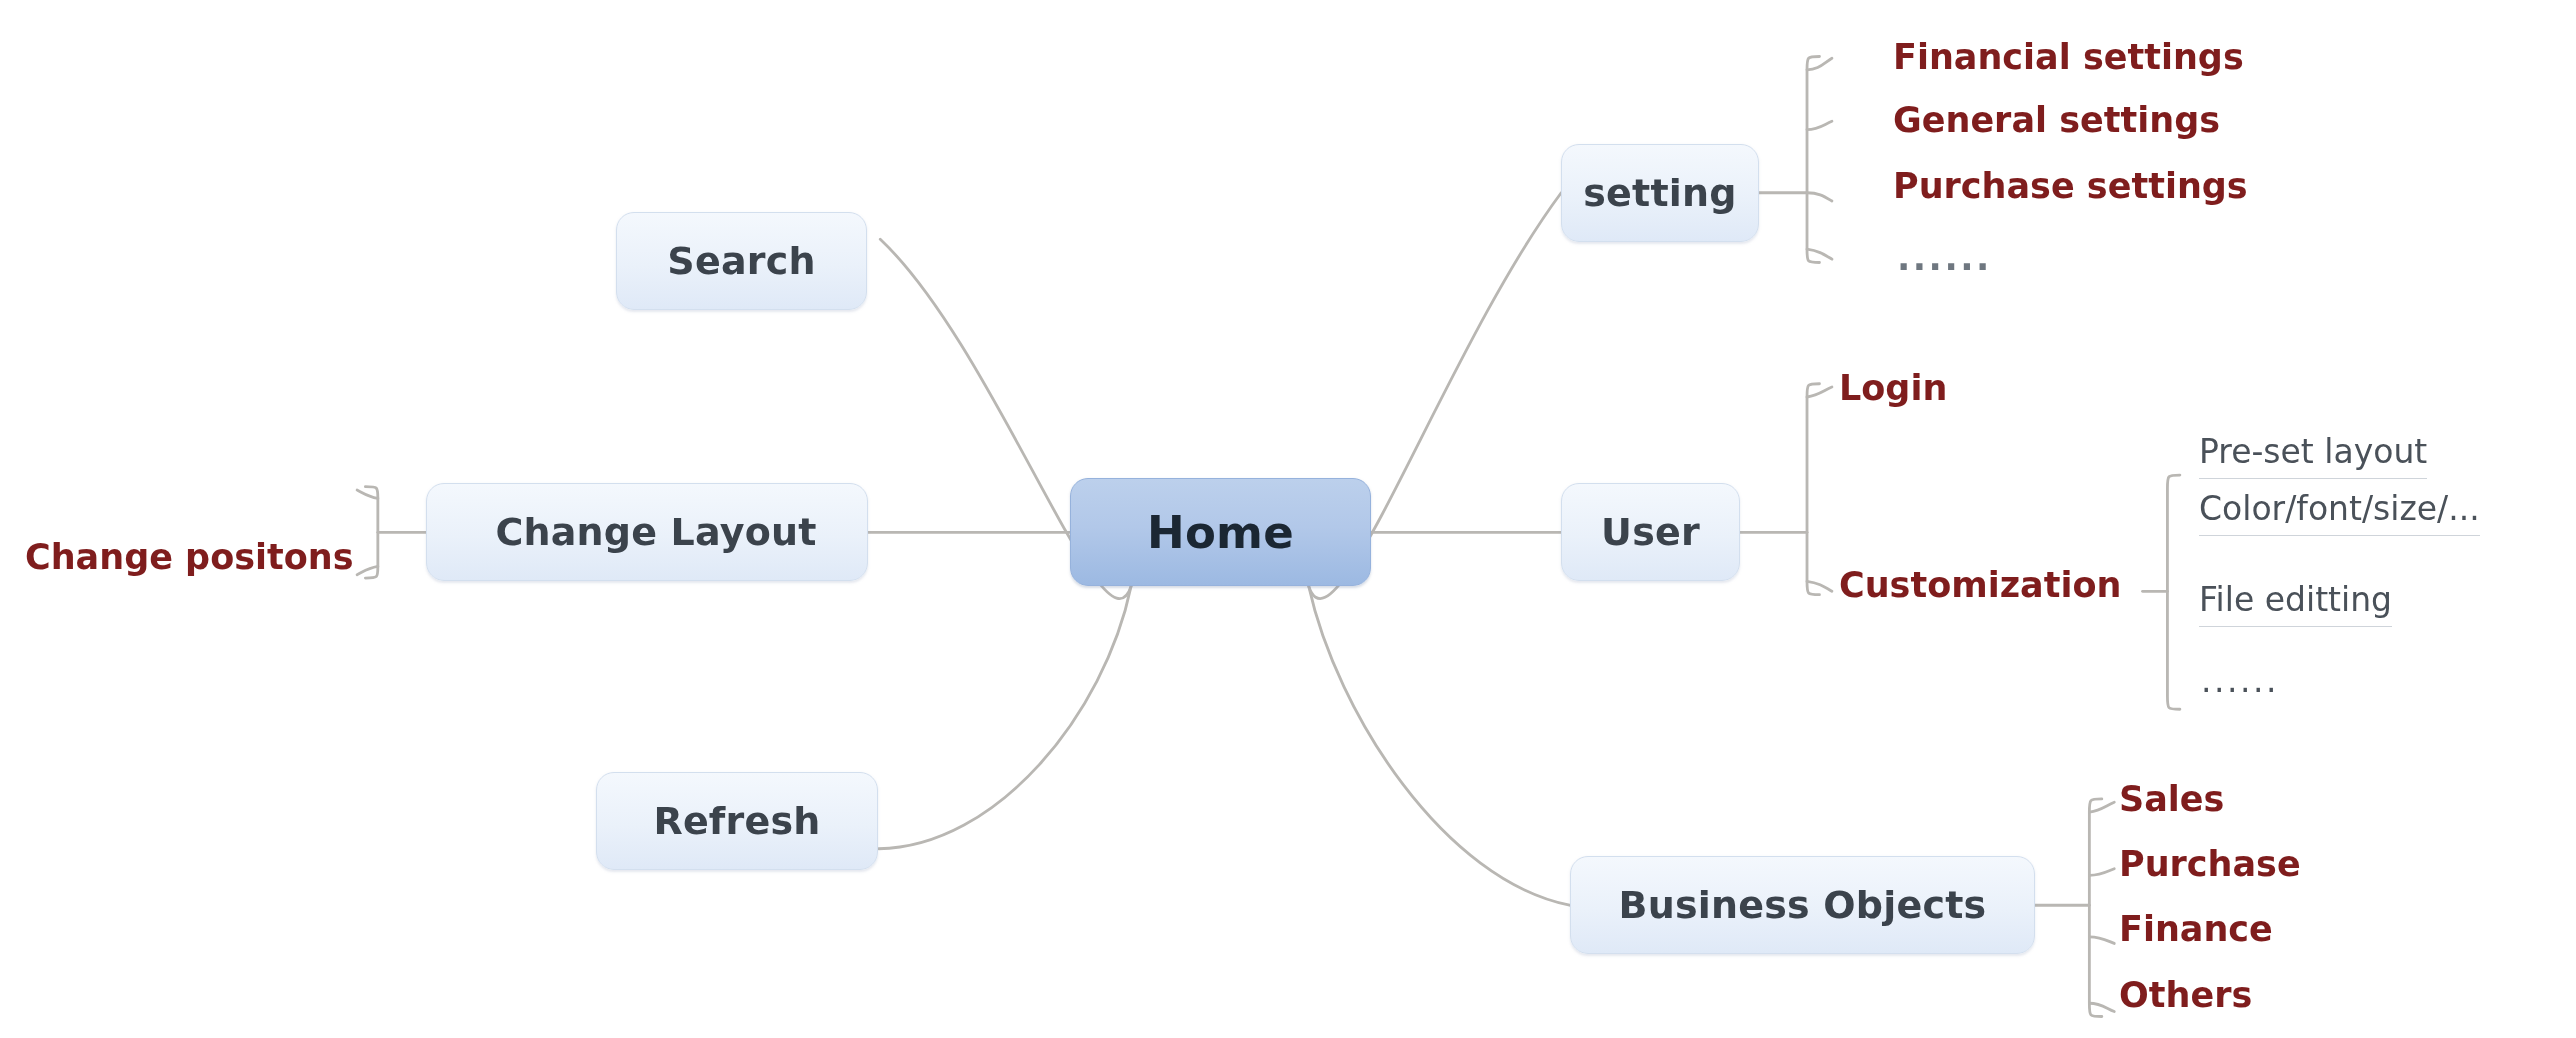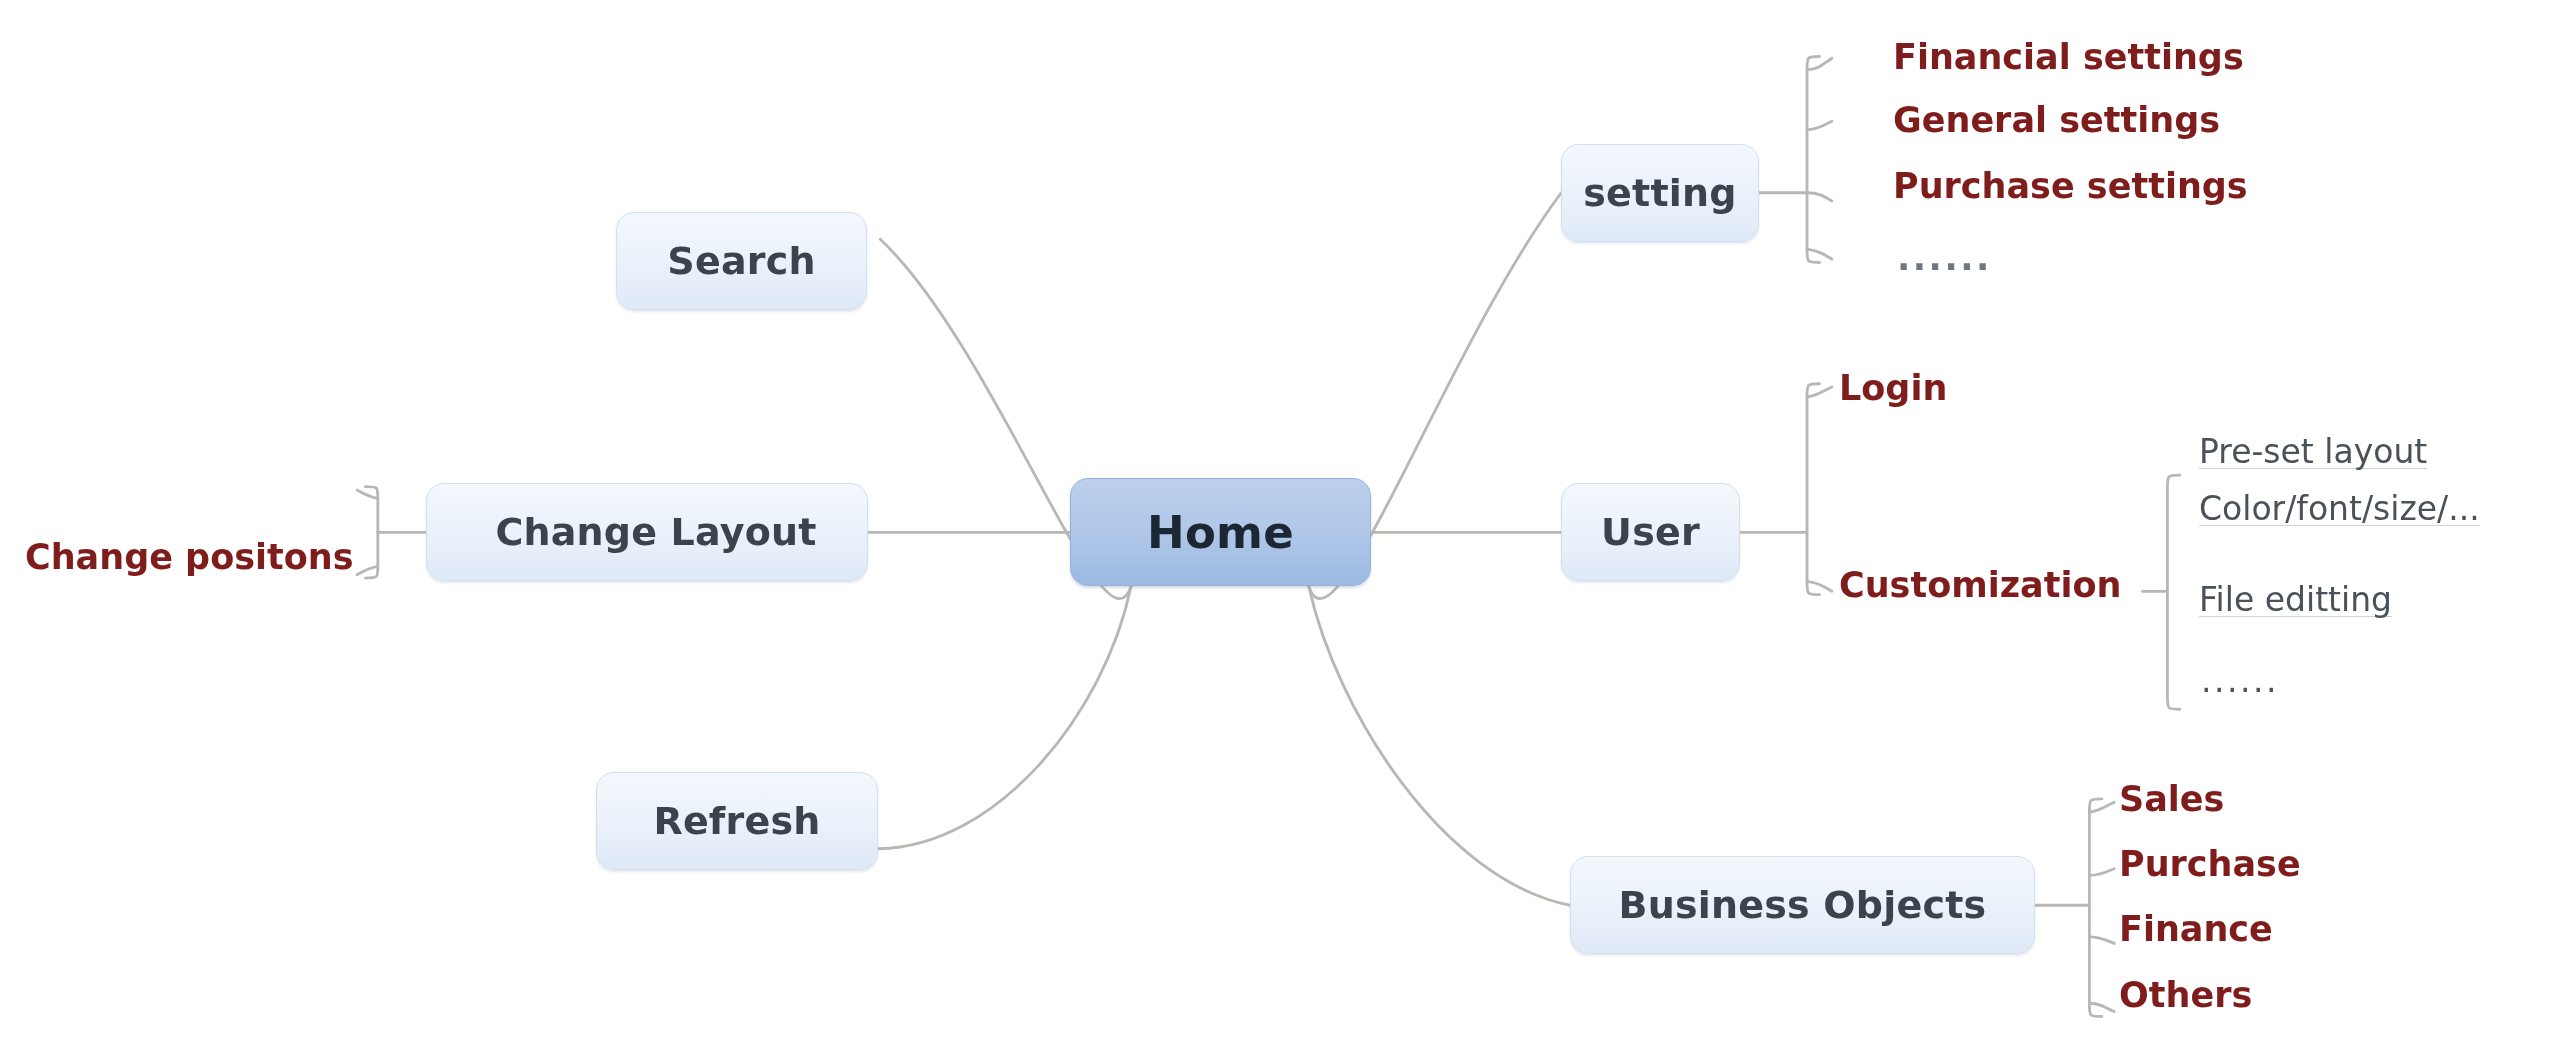--- a/index.html
+++ b/index.html
@@ -71,21 +71,21 @@
   }
 
   .leaf-light {
     position: absolute;
     white-space: nowrap;
     color: #4a5159;
     font-weight: normal;
     font-size: 33px;
     line-height: 1;
     border-bottom: 1.7px solid #cfd4da;
-    padding-bottom: 0;
+    padding-bottom: 10px;
   }
   .leaf-light.no-rule { border-bottom: none; }
 </style>
 </head>
 <body>
 
 <div id="mindmap">
 
   <svg id="edges" viewBox="0 0 3102 1251">
     <g fill="none" stroke="#b9b7b3" stroke-width="3.4" stroke-linecap="round">

